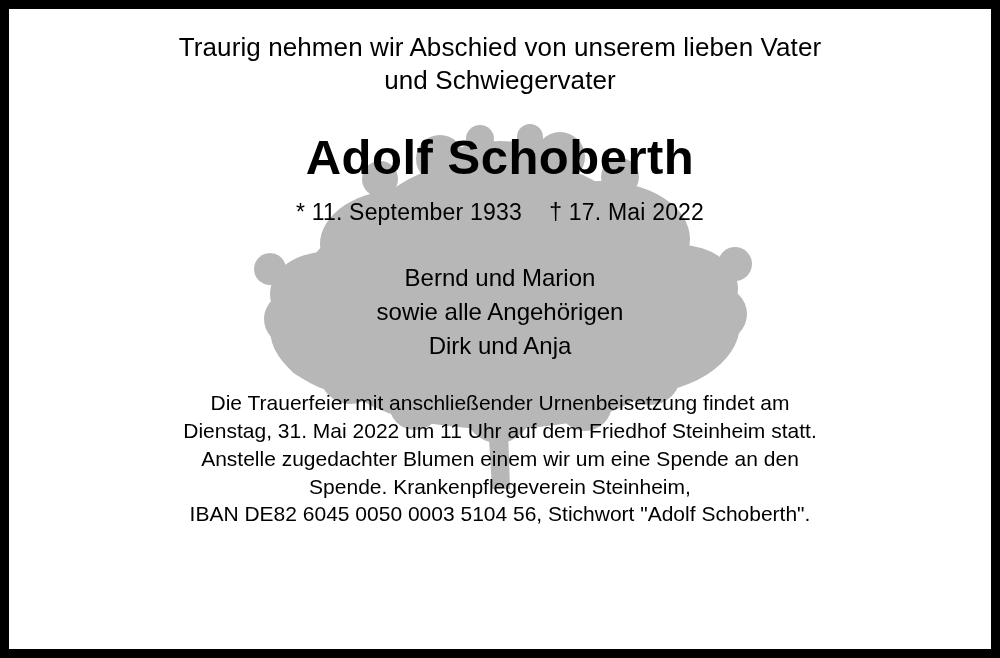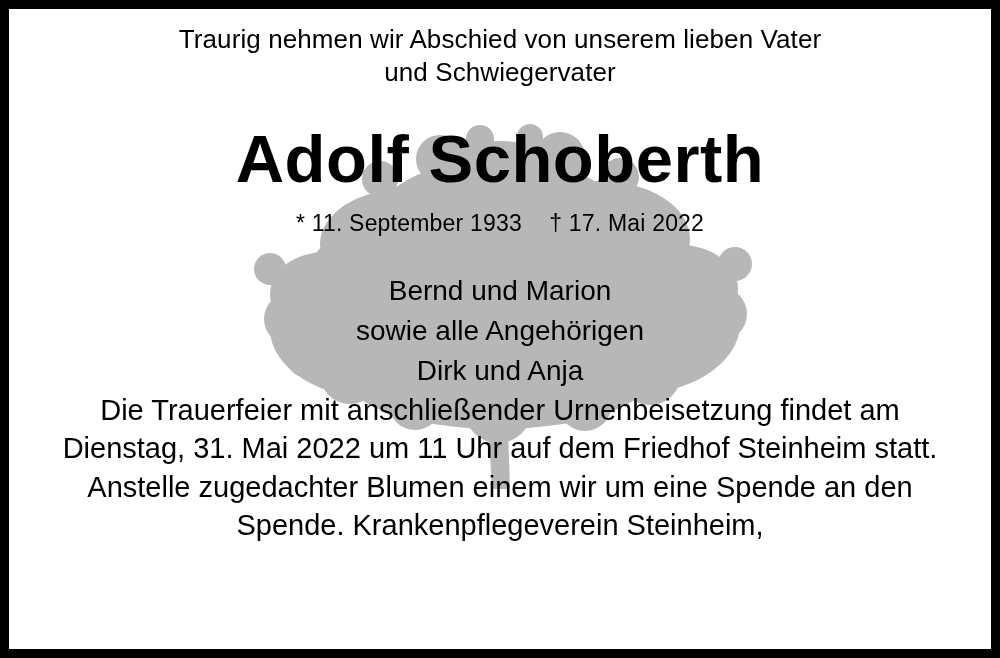--- a/index.html
+++ b/index.html
@@ -28,36 +28,36 @@
     height: 370px;
     z-index: 0;
     pointer-events: none;
   }
   .content {
     position: relative;
     z-index: 1;
     width: 100%;
     height: 100%;
     box-sizing: border-box;
-    padding: 14px 40px 18px 40px;
+    padding: 22px 40px 18px 40px;
     text-align: center;
     color: #000000;
   }
   .intro {
     font-size: 26px;
     line-height: 1.28;
     font-weight: 400;
     letter-spacing: 0.1px;
   }
   .intro .line {
     display: block;
   }
   .name {
     margin-top: 34px;
-    font-size: 67px;
+    font-size: 49px;
     font-weight: 700;
     letter-spacing: 0.5px;
     line-height: 1.05;
   }
   .dates {
     margin-top: 16px;
     font-size: 23px;
     line-height: 1.2;
     letter-spacing: 0.2px;
   }
@@ -68,28 +68,29 @@
   .reason {
     margin-top: 24px;
     font-size: 25px;
     line-height: 1.3;
   }
   .reason .line {
     display: block;
   }
   .mourners {
     margin-top: 34px;
-    font-size: 28px;
+    font-size: 24px;
     line-height: 1.42;
   }
   .mourners .line {
     display: block;
   }
   .details {
-    font-size: 29px;
+    margin-top: 26px;
+    font-size: 21px;
     line-height: 1.33;
   }
   .details .line {
     display: block;
   }
 </style>
 </head>
 <body>
 
 <div class="obituary">
@@ -147,16 +148,17 @@
       <span class="line">Bernd und Marion</span>
       <span class="line">sowie alle Angehörigen</span>
       <span class="line">Dirk und Anja</span>
     </div>
 
     <div class="details">
       <span class="line">Die Trauerfeier mit anschließender Urnenbeisetzung findet am</span>
       <span class="line">Dienstag, 31. Mai 2022 um 11 Uhr auf dem Friedhof Steinheim statt.</span>
       <span class="line">Anstelle zugedachter Blumen einem wir um eine Spende an den</span>
       <span class="line">Spende. Krankenpflegeverein Steinheim,</span>
+      <span class="line">IBAN DE82 6045 0050 0003 5104 56, Stichwort "Adolf Schoberth".</span>
     </div>
 
   </div>
 </div>
 
 </body></html>

